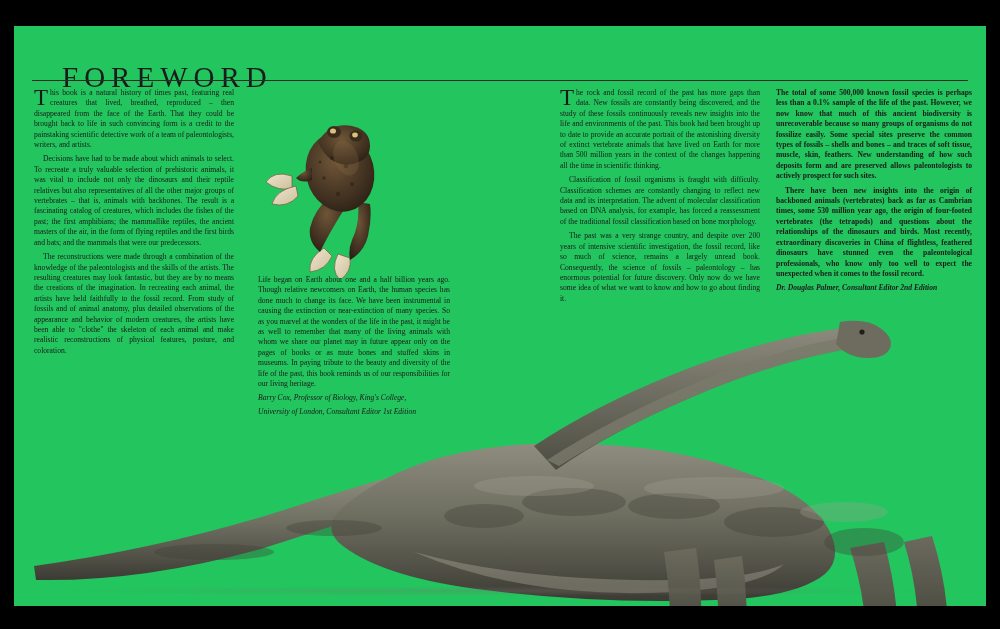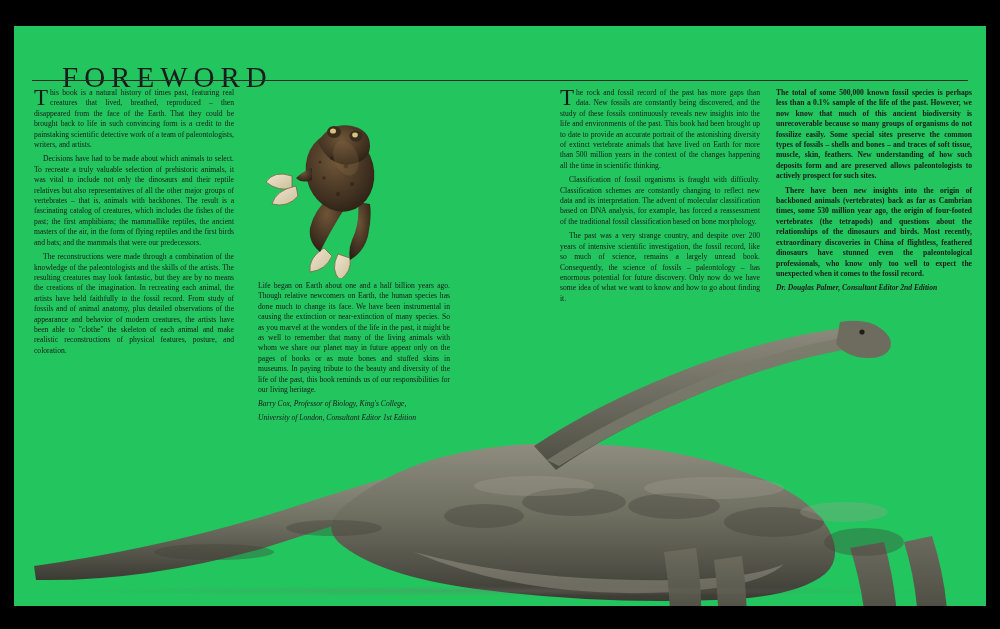--- a/index.html
+++ b/index.html
@@ -63,21 +63,21 @@
     line-height: 10px;
   }
   .dropcap {
     float: left;
     font-size: 23px;
     line-height: 18px;
     padding: 1px 2px 0 0;
     font-family: "Liberation Serif", serif;
   }
   #col1 { left: 20px;  top: 62px;  width: 200px; }
-  #col2 { left: 244px; top: 255px; width: 192px; }
+  #col2 { left: 244px; top: 249px; width: 192px; }
   #col3 { left: 546px; top: 62px;  width: 200px; }
   #col4 { left: 762px; top: 62px;  width: 196px; font-weight: bold; }
 
   
   #frog {
     position: absolute;
     left: 248px;
     top: 72px;
     width: 180px;
     height: 180px;

